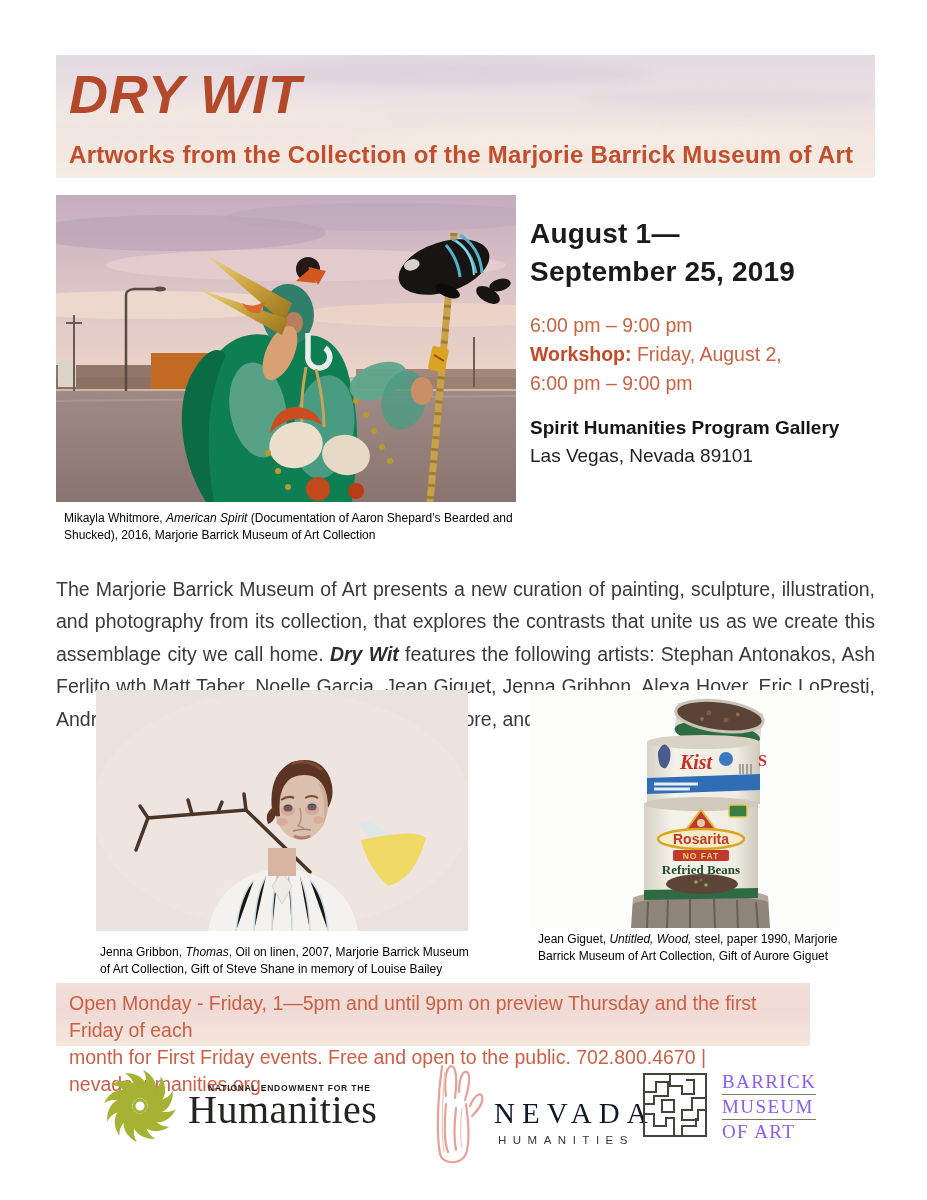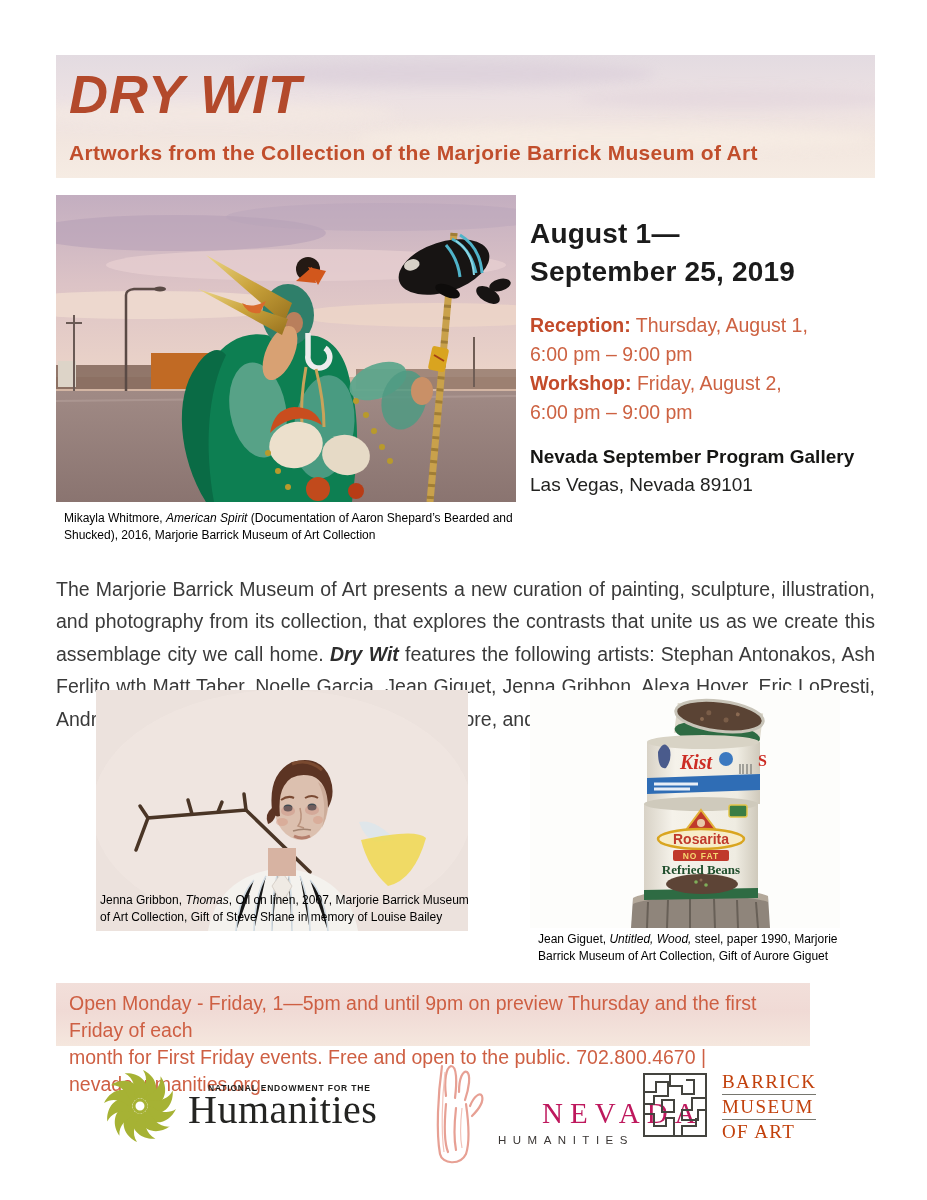--- a/index.html
+++ b/index.html
@@ -18,36 +18,36 @@
   .c2{left:520px;top:34px;width:330px;height:20px;background:#e0d2da;opacity:.5;}
   .c3{left:-40px;top:48px;width:380px;height:22px;background:#f4e9e2;opacity:.8;}
   .c4{left:300px;top:72px;width:520px;height:24px;background:#f7ede4;opacity:.8;}
   .poster-title{
     position:absolute;left:13px;top:12px;
     font-size:54px;font-weight:bold;font-style:italic;letter-spacing:1px;
     color:#b3492b;line-height:1;
   }
   .poster-subtitle{
     position:absolute;left:13px;top:86px;width:800px;
-    font-size:21px;font-weight:bold;letter-spacing:.3px;color:#c14e2c;
+    font-size:24px;font-weight:bold;letter-spacing:.3px;color:#c14e2c;
   }
   
   .hero{position:absolute;left:56px;top:195px;width:460px;height:307px;overflow:hidden;}
   
   .right-col{position:absolute;left:530px;top:191px;width:350px;margin-top:24px;}
   .dates{font-size:28px;font-weight:bold;color:#1b1b1b;line-height:38px;letter-spacing:.2px;}
   .events{margin-top:20px;font-size:19.5px;line-height:29px;color:#cd6242;}
   .events .lbl{font-weight:bold;color:#c34b2a;}
   .venue{margin-top:16px;font-size:19px;line-height:28px;color:#222220;}
   .venue .vname{font-weight:bold;color:#161614;white-space:nowrap;}
   
   .caption{font-size:12px;line-height:17px;color:#000000;}
   .caption .ital{font-style:italic;}
   .hero-caption{position:absolute;left:64px;top:510px;width:452px;}
-  .cap-left{position:absolute;left:100px;top:892px;width:378px;}
+  .cap-left{position:absolute;left:100px;top:944px;width:378px;}
   .cap-right{position:absolute;left:538px;top:931px;width:300px;}
   
   .body-par{
     position:absolute;left:56px;top:553px;width:819px;
     font-size:19.5px;line-height:32.5px;color:#3a3a3a;text-align:justify;
   }
   .body-par .dw{font-weight:bold;font-style:italic;color:#2d2d2d;}
   
   .art-left{position:absolute;left:96px;top:690px;width:372px;height:241px;overflow:hidden;}
   .art-right{position:absolute;left:530px;top:690px;width:310px;height:238px;overflow:hidden;background:#ef4444;}
@@ -59,24 +59,24 @@
     font-size:19.5px;line-height:27px;color:#ce5f43;
   }
   
   .logo-row{position:absolute;left:0;top:1060px;width:927px;height:120px;}
   .neh{position:absolute;left:100px;top:6px;display:flex;align-items:center;}
   .neh-text{margin-left:8px;}
   .neh-small{font-size:8.5px;font-weight:bold;letter-spacing:.8px;color:#1d1d1b;padding-left:20px;}
   .neh-large{font-family:"Liberation Serif","DejaVu Serif",serif;font-size:40px;color:#242422;line-height:38px;letter-spacing:.5px;margin-top:-2px;}
   .nevada{position:absolute;left:412px;top:0px;display:flex;align-items:flex-end;}
   .nevada-text{margin-left:-14px;margin-bottom:22px;}
-  .nevada-name{font-family:"Liberation Serif","DejaVu Serif",serif;font-size:29px;letter-spacing:7px;color:#be185d;line-height:30px;margin-left:48px;}
+  .nevada-name{font-family:"Liberation Serif","DejaVu Serif",serif;font-size:29px;letter-spacing:7px;color:#0f172a;line-height:30px;}
   .nevada-sub{font-size:11.5px;letter-spacing:6.5px;color:#3a3634;margin-top:6px;margin-left:4px;}
   .barrick{position:absolute;left:640px;top:10px;display:flex;align-items:flex-start;}
-  .barrick-text{margin-left:12px;font-family:"Liberation Serif","DejaVu Serif",serif;color:#c2410c;}
+  .barrick-text{margin-left:12px;font-family:"Liberation Serif","DejaVu Serif",serif;color:#8b5cf6;}
   .barrick-line{font-size:19px;letter-spacing:1.4px;line-height:23px;padding-bottom:1px;}
   .rule{border-bottom:1.5px solid #76766f;}
 </style>
 </head>
 <body>
 
 <div class="poster">
 
   <div class="header-band">
     <div class="cloud c1"></div>
@@ -175,27 +175,26 @@
       </g>
     </svg>
   </div>
 
   <div class="right-col">
     <div class="dates">
       <div>August 1—</div>
       <div>September 25, 2019</div>
     </div>
     <div class="events">
-      <div><span class="lbl">Reception:</span> <span>Thursday, August 1,</span></div>
       <div>6:00 pm – 9:00 pm</div>
       <div><span class="lbl">Workshop:</span> <span>Friday, August 2,</span></div>
       <div>6:00 pm – 9:00 pm</div>
     </div>
     <div class="venue">
-      <div class="vname">Nevada September Program Gallery</div>
+      <div class="vname">Spirit Humanities Program Gallery</div>
       <div>Las Vegas, Nevada 89101</div>
     </div>
   </div>
 
   <div class="caption hero-caption"><span>Mikayla Whitmore, </span><span class="ital">American Spirit</span><span> (Documentation of Aaron Shepard’s Bearded and Shucked), 2016, Marjorie Barrick Museum of Art Collection</span></div>
 
   <p class="body-par"><span>The Marjorie Barrick Museum of Art presents a new curation of painting, sculpture, illustration, and photography from its collection, that explores the contrasts that unite us as we create this assemblage city we call home. </span><span class="dw">Dry Wit</span><span> features the following artists: Stephan Antonakos, Ash Ferlito wth Matt Taber, Noelle Garcia, Jean Giguet, Jenna Gribbon, Alexa Hoyer, Eric LoPresti, Andrew Schoultz, Joyce Straus, Mikayla Whitmore, and Thomas Ray Willis.</span></p>
 
   <div class="art-left">
     <svg width="372" height="241" viewBox="0 0 372 241">

